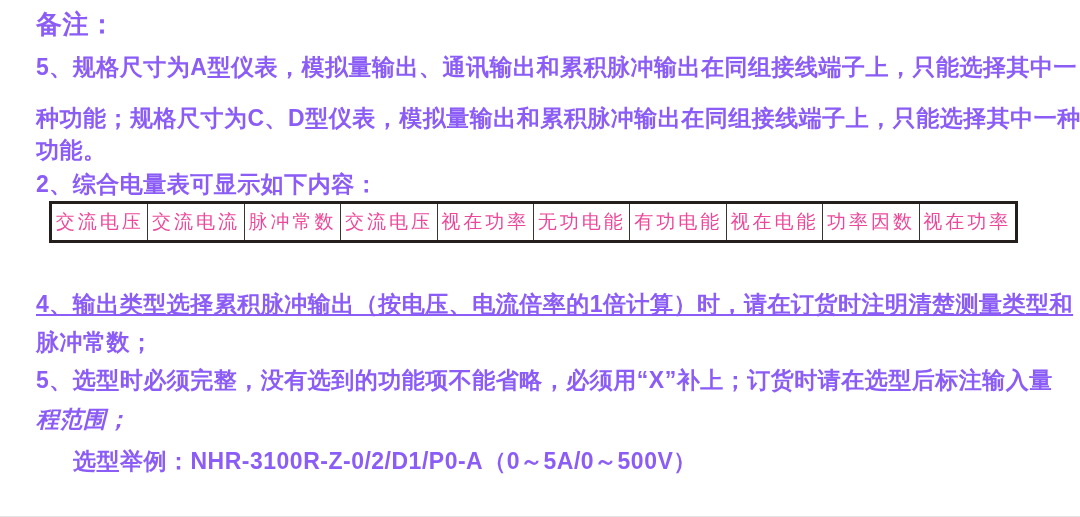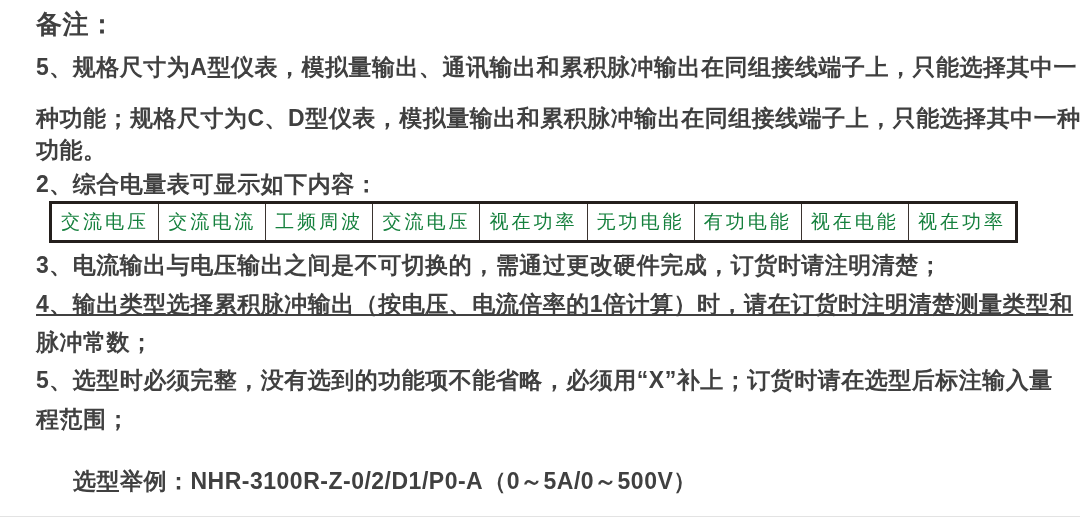--- a/index.html
+++ b/index.html
@@ -13,33 +13,33 @@
     overflow:hidden;
   }
   .ln{
     position:absolute;
     left:36px;
     font-size:23px;
     font-weight:600;
     letter-spacing:0.5px;
     line-height:26px;
     white-space:nowrap;
-    color:#404040;
+    color:#8b5cf6;
   }
   #ln-heading{top:11px;font-size:26px;font-weight:700;}
   #ln-1-1{top:54px;}
   #ln-1-2{top:105px;}
   #ln-1-3{top:137px;}
   #ln-2{top:171px;}
   #ln-3{top:252px;}
   #ln-4-1{top:291px;text-decoration:underline;}
   #ln-4-2{top:329px;}
   #ln-5-1{top:367px;}
-  #ln-5-2{top:406px;}
-  #ln-example{top:468px;left:73px;}
+  #ln-5-2{top:406px;font-style:italic;}
+  #ln-example{top:448px;left:73px;}
   .mtable{
     position:absolute;
     left:49px;
     top:201px;
     width:969px;
     height:42px;
     box-sizing:border-box;
     display:flex;
     border:3px solid #241f1c;
     background:#ffffff;
@@ -47,21 +47,21 @@
   .mtable .cell{
     flex:1;
     display:flex;
     align-items:center;
     justify-content:center;
     border-left:1px solid #3a332f;
     font-family:"Liberation Serif", serif;
     font-size:19px;
     font-weight:400;
     letter-spacing:3px;
-    color:#15803d;
+    color:#ec4899;
     white-space:nowrap;
     overflow:hidden;
   }
   .mtable .cell:first-child{border-left:none;}
   .bottom-divider{
     position:absolute;
     left:0;
     bottom:0;
     width:1080px;
     height:0;
@@ -77,30 +77,30 @@
 
   <div class="ln" id="ln-1-1">5、规格尺寸为A型仪表，模拟量输出、通讯输出和累积脉冲输出在同组接线端子上，只能选择其中一</div>
   <div class="ln" id="ln-1-2">种功能；规格尺寸为C、D型仪表，模拟量输出和累积脉冲输出在同组接线端子上，只能选择其中一种</div>
   <div class="ln" id="ln-1-3">功能。</div>
 
   <div class="ln" id="ln-2">2、综合电量表可显示如下内容：</div>
 
   <div class="mtable">
     <div class="cell">交流电压</div>
     <div class="cell">交流电流</div>
-    <div class="cell">工频周波</div>
+    <div class="cell">脉冲常数</div>
     <div class="cell">交流电压</div>
     <div class="cell">视在功率</div>
     <div class="cell">无功电能</div>
     <div class="cell">有功电能</div>
     <div class="cell">视在电能</div>
+    <div class="cell">功率因数</div>
     <div class="cell">视在功率</div>
   </div>
 
-  <div class="ln" id="ln-3">3、电流输出与电压输出之间是不可切换的，需通过更改硬件完成，订货时请注明清楚；</div>
 
   <div class="ln" id="ln-4-1">4、输出类型选择累积脉冲输出（按电压、电流倍率的1倍计算）时，请在订货时注明清楚测量类型和</div>
   <div class="ln" id="ln-4-2">脉冲常数；</div>
 
   <div class="ln" id="ln-5-1">5、选型时必须完整，没有选到的功能项不能省略，必须用“X”补上；订货时请在选型后标注输入量</div>
   <div class="ln" id="ln-5-2">程范围；</div>
 
   <div class="ln" id="ln-example">选型举例：NHR-3100R-Z-0/2/D1/P0-A（0～5A/0～500V）</div>
 
   <div class="bottom-divider"></div>

